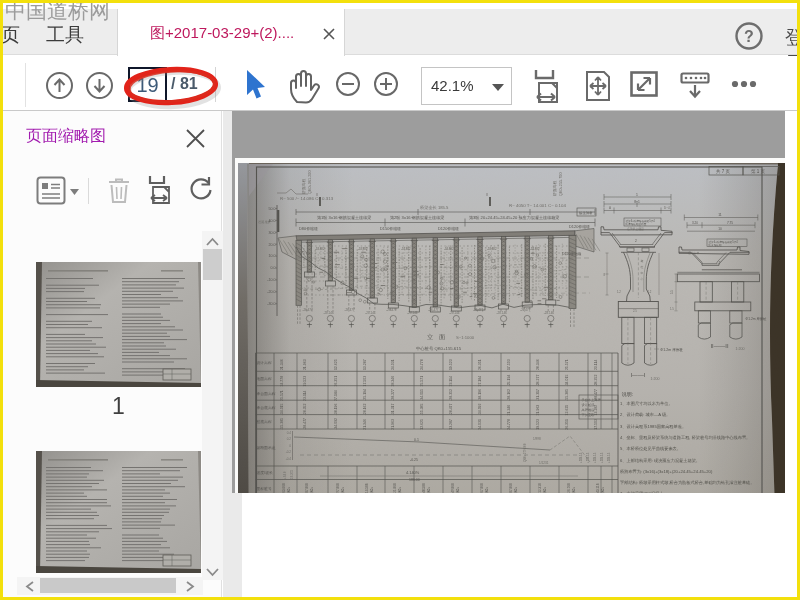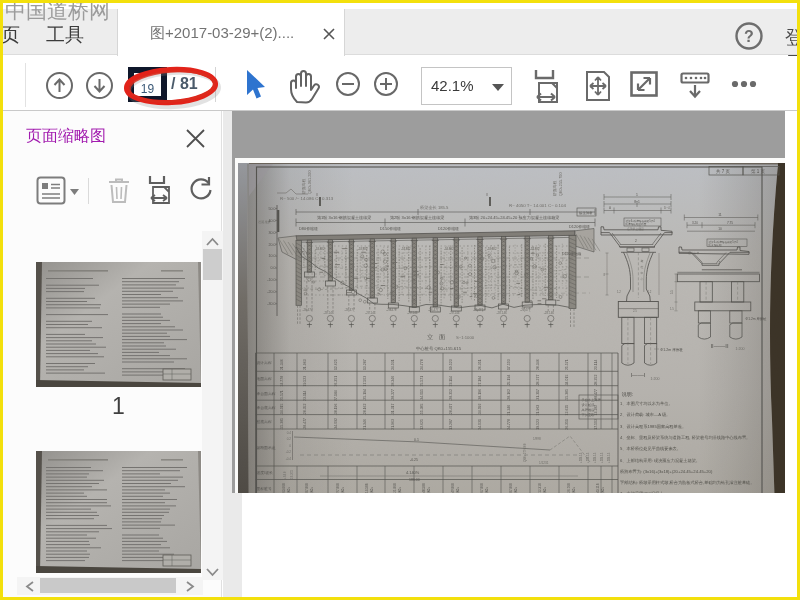--- a/index.html
+++ b/index.html
@@ -16,21 +16,21 @@
 <div class="abs" style="left:0;top:0;width:794px;height:594px;background:#fff;overflow:hidden">
 
 <div class="abs" style="left:0;top:6px;width:794px;height:46px;background:#ededed;border-bottom:1px solid #dcdcdc"></div>
 
 <div class="abs" style="left:-21px;top:19px;font-size:19px;color:#3b3b3b;">主页</div>
 
 <div class="abs" style="left:43px;top:19px;font-size:19px;color:#3b3b3b;">工具</div>
 
 <div class="abs" style="left:114px;top:6px;width:228px;height:47px;background:#fff;border-left:1px solid #d6d6d6;border-right:1px solid #d6d6d6;"></div>
 
-<div class="abs" style="left:147px;top:21px;font-size:15px;color:#737373;">图+2017-03-29+(2)....</div>
+<div class="abs" style="left:147px;top:21px;font-size:15px;color:#be185d;">图+2017-03-29+(2)....</div>
 
 <svg class="abs" style="left:319px;top:24px" width="14" height="14">
         <path d="M2,2 L12,12 M12,2 L2,12" stroke="#555" stroke-width="1.6"></path>
       </svg>
 
 <svg class="abs" style="left:730px;top:17px" width="32" height="32">
 <circle cx="16" cy="16" r="12.5" fill="none" stroke="#6e6e6e" stroke-width="2.4"></circle>
 <text x="16" y="22" text-anchor="middle" font-size="16" font-weight="bold" fill="#6e6e6e" font-family="Liberation Sans,sans-serif">?</text>
       </svg>
 
@@ -45,21 +45,21 @@
 <svg class="abs" style="left:40px;top:66px" width="33" height="33">
 <circle cx="16.5" cy="16.5" r="12.5" fill="none" stroke="#6a6a6a" stroke-width="2"></circle>
 <path d="M16.5,23 L16.5,11 M11.5,16 L16.5,10.5 L21.5,16" fill="none" stroke="#6a6a6a" stroke-width="2"></path>
       </svg>
 
 <svg class="abs" style="left:80px;top:66px" width="33" height="33">
 <circle cx="16.5" cy="16.5" r="12.5" fill="none" stroke="#6a6a6a" stroke-width="2"></circle>
 <path d="M16.5,10 L16.5,22 M11.5,17 L16.5,22.5 L21.5,17" fill="none" stroke="#6a6a6a" stroke-width="2"></path>
       </svg>
 
-<div class="abs" style="left:125px;top:64px;width:39px;height:35px;border:6px solid #0f172a;background:#fff;font-size:12px;color:#3c5a78;text-align:center;line-height:33px">19</div>
+<div class="abs" style="left:125px;top:64px;width:39px;height:35px;border:2px solid #0f172a;background:#fff;font-size:20px;color:#3c5a78;text-align:center;line-height:33px">19</div>
 
 <div class="abs" style="left:168px;top:72px;font-size:16px;color:#4a5a6a;font-weight:bold;">/ 81</div>
 <div class="abs" style="left:212px;top:64px;width:1px;height:35px;background:#d4d4d4"></div>
 
 <svg class="abs" style="left:115px;top:56px" width="115" height="60">
 <ellipse cx="53" cy="27" rx="45" ry="17" fill="none" stroke="#8a8a8a" stroke-width="5" opacity="0.25" transform="rotate(-3 56 30) translate(2.5 3.5)"></ellipse>
 <ellipse cx="53" cy="27" rx="44.5" ry="16.5" fill="none" stroke="#e2231a" stroke-width="5.2" transform="rotate(-3 53 27)"></ellipse>
 <ellipse cx="54" cy="27.5" rx="42.5" ry="15" fill="none" stroke="#d92d1f" stroke-width="2.2" transform="rotate(-4 54 27)" opacity="0.85"></ellipse>
 </svg>
 

